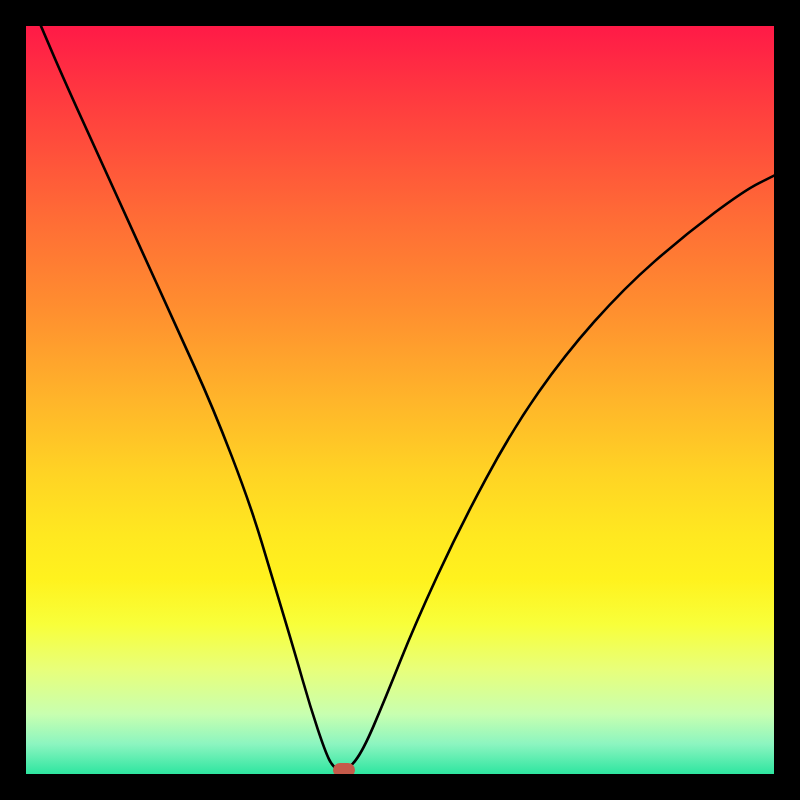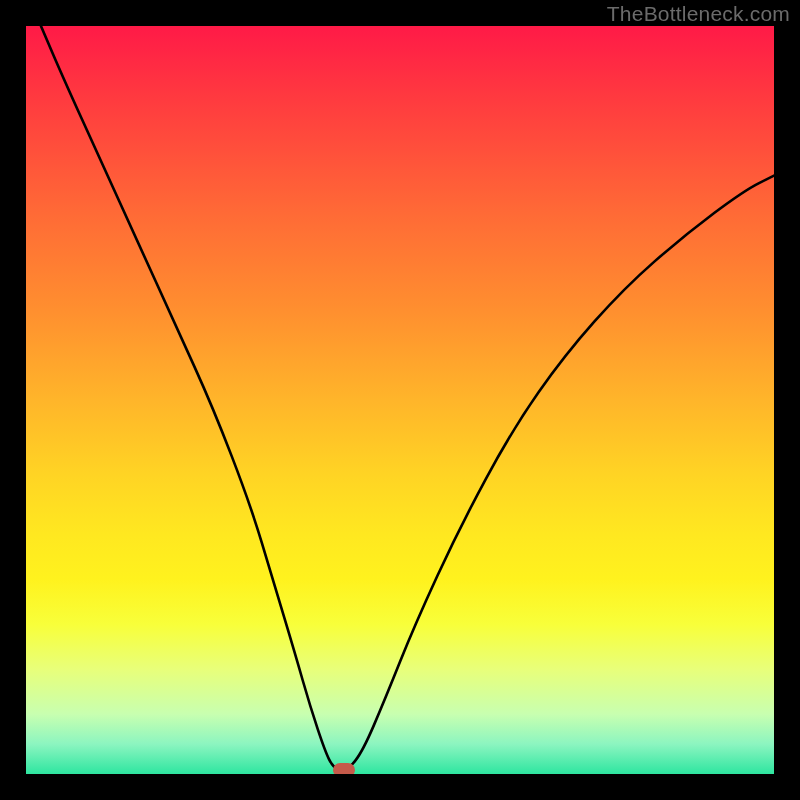--- a/index.html
+++ b/index.html
@@ -64,21 +64,20 @@
     height: 14px;
     border-radius: 7px;
     background: #c55a4a;
     transform: translate(-50%, -50%);
   }
 </style>
 </head>
 <body>
 
 <div class="frame">
-  <div class="watermark">TheBottleneck.com</div>
   <div class="plot-area">
     <div class="gradient"></div>
     <svg class="curve-svg" viewBox="0 0 100 100" preserveAspectRatio="none">
       <path id="curve-path" fill="none" stroke="#000" stroke-width="0.35" stroke-linecap="round" stroke-linejoin="round" d="M 2 0 Q 2 0 3.5 3.5 Q 5 7 7.5 12.5 Q 10 18 12.5 23.5 Q 15 29 17.5 34.5 Q 20 40 22.5 45.5 Q 25 51 27.5 57.5 Q 30 64 31.5 69 Q 33 74 34.5 79 Q 36 84 37 87.5 Q 38 91 39 94 Q 40 97 40.5 98 Q 41 99 41.5 99.25 Q 42 99.5 42.5 99.5 Q 43 99.5 44 98.25 Q 45 97 46.5 93.5 Q 48 90 50 85 Q 52 80 55 73.5 Q 58 67 61.5 60.5 Q 65 54 68.5 49 Q 72 44 76 39.5 Q 80 35 84 31.5 Q 88 28 92 25 Q 96 22 98 21 T 100 20"></path>
     </svg>
     <div id="marker" class="marker" style="left: 317.9px; top: 744.26px; background: rgb(197, 90, 74);"></div>
   </div>
 </div>
 
 </body></html>

